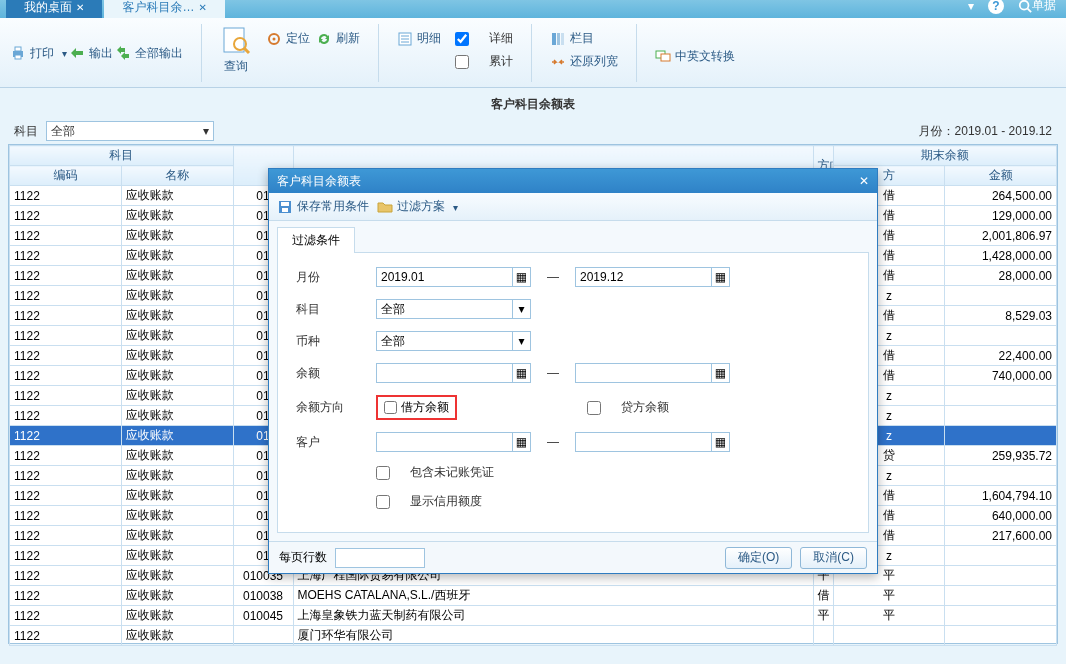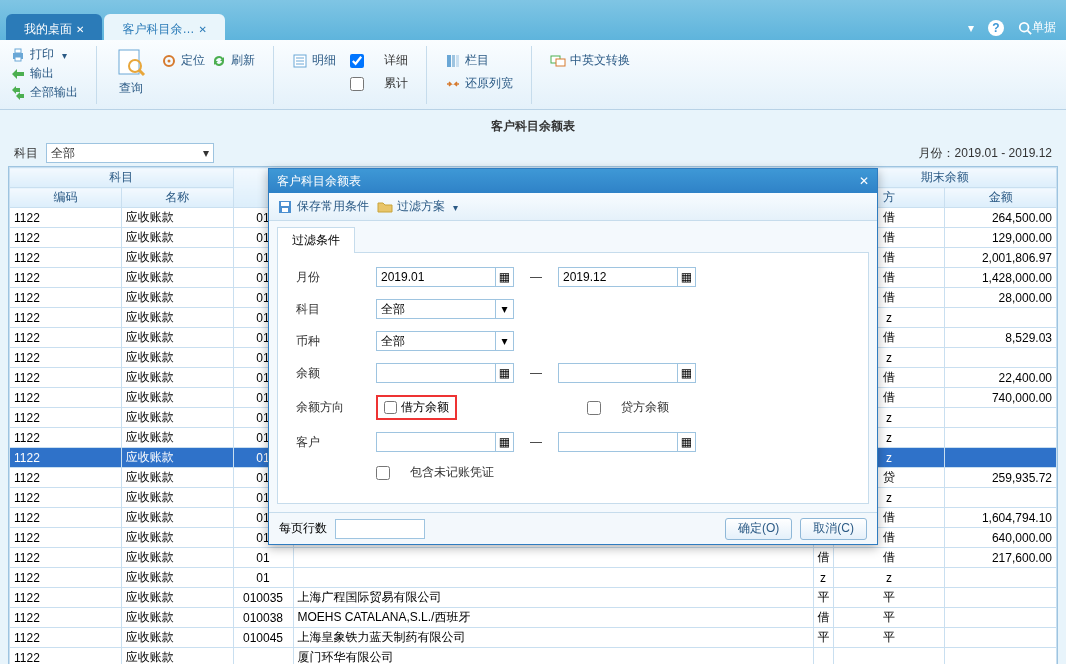--- a/index.html
+++ b/index.html
@@ -1,23 +1,23 @@
 <!DOCTYPE html>
 <html><head>
 <meta charset="utf-8">
 <style>
 * { box-sizing: border-box; margin: 0; padding: 0; font-family: "Microsoft YaHei", SimSun, sans-serif; font-size: 12px; }
 body { width: 1066px; height: 664px; background: #e8f4fb; overflow: hidden; position: relative; }
-.titlebar { height: 40px; background: linear-gradient(#7fc5e4,#5eb4dc); display: flex; align-items: flex-end; padding-left: 6px; }
+.titlebar { height: 18px; background: linear-gradient(#7fc5e4,#5eb4dc); display: flex; align-items: flex-end; padding-left: 6px; }
 .tab { height: 26px; padding: 4px 18px 0; border-radius: 6px 6px 0 0; margin-right: 2px; color: #fff; display:flex; align-items:center; gap:4px;}
 .tab.active { background: #2b7bb8; }
 .tab.inactive { background: #e9f5fb; color: #2b7bb8; margin-top: 12px; }
 .titlebar-right { margin-left: auto; display:flex; gap:14px; align-items:center; color:#fff; padding-right:10px; padding-bottom:4px;}
 .toolbar { height: 70px; background: linear-gradient(#fafdff,#e4f1fa); border-bottom: 1px solid #b8d2e6; display:flex; align-items:flex-start; padding:6px 10px; gap:18px;}
-.tb-group { display:flex; flex-direction:column; gap:2px; border-right:1px solid #c6dcec; padding-right:18px; height:58px;}
+.tb-group { display:flex; flex-direction:row; gap:2px; border-right:1px solid #c6dcec; padding-right:18px; height:58px;}
 .tb-item { display:flex; align-items:center; gap:4px; color:#2b5a85; cursor:pointer; }
 .tb-icon { width:16px; height:16px; display:inline-block; }
 .tb-big { display:flex; flex-direction:column; align-items:center; gap:2px; color:#2b5a85;}
 .tb-big .tb-icon{ width:32px;height:32px;}
 .pagehead { height:32px; display:flex; align-items:center; justify-content:center; font-size:18px; font-weight:bold; color:#333;}
 .subhead { height:22px; display:flex; align-items:center; padding:0 14px; color:#333;}
 .subhead .right{ margin-left:auto;}
 .select-line { display:flex; align-items:center; gap:8px;}
 .select-box{ width:168px; height:20px; border:1px solid #9ec4e0; background:#fff; padding:0 4px; display:flex; align-items:center; justify-content:space-between;}
 .grid-wrap { position:relative; margin:2px 8px 0; border:1px solid #9ec4e0; background:#fff; height:500px; }
@@ -33,21 +33,21 @@
 .col-amt{width:110px;}
 
 .dialog { position:absolute; left:268px; top:168px; width:610px; background:#f4f9fd; border:1px solid #2f7cc0; box-shadow:0 3px 10px rgba(0,0,0,.3);}
 .dlg-title{ height:24px; background:linear-gradient(#3e98d6,#2f82c7); color:#fff; display:flex; align-items:center; padding:0 8px; font-size:12px;}
 .dlg-close{ margin-left:auto; cursor:pointer;}
 .dlg-tb{ height:28px; background:linear-gradient(#f8fcff,#e5f1fa); border-bottom:1px solid #c6dcec; display:flex; align-items:center; gap:8px; padding:0 8px;}
 .dlg-tab{ padding:4px 14px; border:1px solid #c6dcec; border-bottom:none; background:#fff; margin:6px 0 0 8px; display:inline-block;}
 .dlg-body{ background:#fff; border:1px solid #c6dcec; margin:-1px 8px 8px; padding:14px 18px 10px; }
 .frow{ display:flex; align-items:center; margin-bottom:12px; gap:10px;}
 .frow label{ width:70px; color:#333;}
-.finput{ width:138px; height:20px; border:1px solid #9ec4e0; background:#fff; display:flex; align-items:center; padding:0 4px; justify-content:space-between;}
+.finput{ width:155px; height:20px; border:1px solid #9ec4e0; background:#fff; display:flex; align-items:center; padding:0 4px; justify-content:space-between;}
 .licon{ width:18px;height:18px; border-left:1px solid #9ec4e0; margin-right:-4px; display:flex;align-items:center;justify-content:center;}
 .dash{ width:24px; text-align:center; color:#333;}
 .chk{ display:flex; align-items:center; gap:20px; color:#333;}
 .chk input{ width:14px;height:14px;}
 .redbox{ border:2px solid #e33; padding:2px 6px; display:inline-flex; align-items:center; gap:4px;}
 .dlg-foot{ height:32px; display:flex; align-items:center; padding:0 10px; gap:8px; border-top:1px solid #c6dcec; background:#f3f8fc;}
 .dlg-foot .spacer{ margin-left:auto;}
 .btn{ height:22px; padding:0 12px; border:1px solid #8fb8d8; background:linear-gradient(#fff,#e4f0fa); border-radius:3px; cursor:pointer; color:#2b5a85;}
 .drop-caret::after{content:"▾"; font-size:10px; color:#2b5a85; margin-left:4px;}
 svg{display:block;}
@@ -535,20 +535,27 @@
           <span class="licon">▦</span>
         </div>
     </div>
     <div class="frow">
         <label></label>
         <span class="chk">
           <input type="checkbox" style="">
           <span>包含未记账凭证</span>
         </span>
       </div>
+    <div class="frow">
+        <label></label>
+        <span class="chk">
+          <input type="checkbox" style="">
+          <span>显示信用额度</span>
+        </span>
+      </div>
   </div>
   <div class="dlg-foot">
     <span>每页行数</span>
     <div class="finput" style="width:90px;"></div>
     <span class="spacer"></span>
     <button class="btn">确定(O)</button>
     <button class="btn">取消(C)</button>
   </div>
 </div>
 

